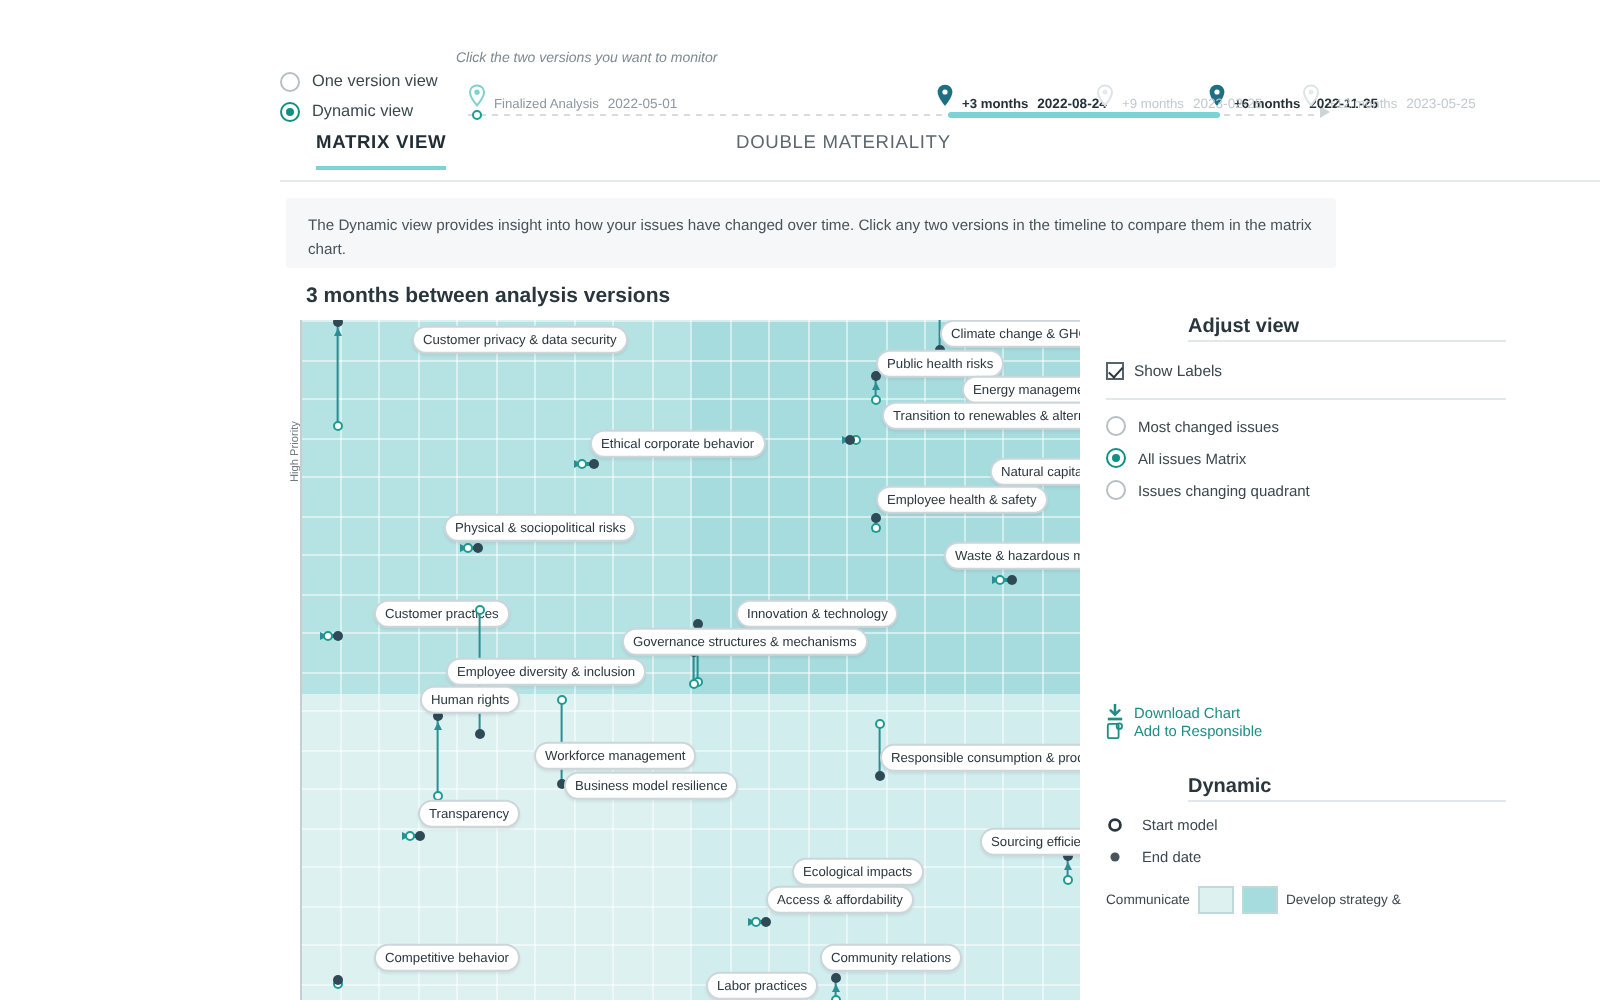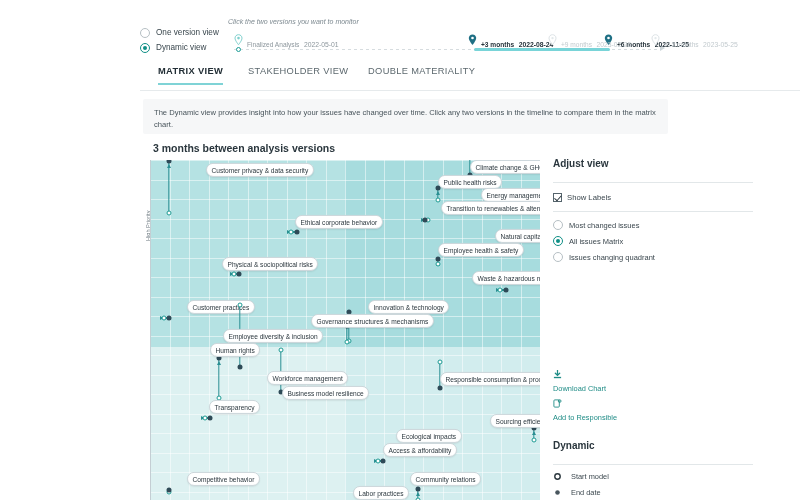--- a/index.html
+++ b/index.html
@@ -6,21 +6,21 @@
   body{
     width:800px;height:500px;overflow:hidden;
     background:#ffffff;
     font-family:"Liberation Sans", sans-serif;
     color:#2d3b42;
     -webkit-font-smoothing:antialiased;
   }
   .app{position:relative;width:800px;height:500px;}
 
   
-  .topbar{position:absolute;left:0;top:8px;width:753px;height:58px;background:#fff;}
+  .topbar{position:absolute;left:0;top:16px;width:753px;height:58px;background:#fff;}
   .viewmodes{position:absolute;left:140px;top:20px;width:100px;}
   .radio-row{display:flex;align-items:center;gap:6px;margin-bottom:5px;}
   .radio{width:10px;height:10px;border-radius:50%;border:1.3px solid #b6bfc4;background:#fff;
          box-sizing:border-box;flex:0 0 auto;position:relative;}
   .radio.on{border-color:#0f8f86;}
   .radio.on:after{content:"";position:absolute;left:2px;top:2px;width:4px;height:4px;border-radius:50%;
          background:#0f8f86;}
   .radio-row .lbl{font-size:8.2px;color:#3a474e;line-height:10px;}
 
   .tl-hint{position:absolute;left:228px;top:10px;font-size:7px;font-style:italic;color:#7d8990;}
@@ -82,31 +82,31 @@
       border-top:2.5px solid transparent;border-bottom:2.5px solid transparent;transform:translateY(-50%);}
   .arrow-u{position:absolute;width:0;height:0;border-bottom:4px solid #2a8f92;
       border-left:2.5px solid transparent;border-right:2.5px solid transparent;transform:translateX(-50%);}
 
   .ilabel{position:absolute;background:#fff;border:1px solid #ccd6da;border-radius:7px;
       font-size:6.6px;line-height:7px;padding:2.6px 4.5px;color:#2b373e;white-space:nowrap;
       box-shadow:0 1px 1.5px rgba(0,0,0,.07);transform:translate(-50%,-50%);}
 
   
   .panel{position:absolute;left:553px;top:158px;width:200px;}
-  .p-h{font-size:10px;font-weight:bold;color:#2a363d;padding-bottom:13px;border-bottom:1px solid #e2e7e9;}
+  .p-h{font-size:10px;font-weight:bold;color:#2a363d;padding-bottom:1px;border-bottom:1px solid #e2e7e9;margin-left:41px;}
   .chk-row{display:flex;align-items:center;gap:5px;margin-top:10px;}
   .chk{width:9px;height:9px;border:1.2px solid #55646c;box-sizing:border-box;background:#fff;position:relative;flex:0 0 auto;}
   .chk:after{content:"";position:absolute;left:1.6px;top:.4px;width:3.2px;height:5.6px;
      border:solid #2b373e;border-width:0 1.4px 1.4px 0;transform:rotate(42deg);}
   .chk-row .lbl{font-size:7.7px;color:#3b474e;}
   .hr{height:1px;background:#e2e7e9;margin:9px 0 8px 0;}
   .opt{display:flex;align-items:center;gap:6px;margin-bottom:6px;}
   .opt .lbl{font-size:7.5px;color:#3b474e;}
   .sec-gap{height:96px;}
-  .act{display:flex;align-items:flex-start;gap:5px;margin-top:6px;flex-direction:column;}
+  .act{display:flex;align-items:flex-start;gap:5px;}
   .act .lbl{font-size:7.4px;color:#1f8c86;}
   .leg{display:flex;align-items:center;gap:9px;margin-top:7px;}
   .leg .lbl{font-size:7.4px;color:#3b474e;}
   .leg .sym{width:9px;display:flex;justify-content:center;}
   .legbox{display:flex;align-items:center;gap:4px;margin-top:10px;font-size:6.8px;color:#3b474e;}
   .sw{width:16px;height:12px;border:1px solid #bfd8d9;}
   .sw.a{background:#ddf1f1;}
   .sw.b{background:#a7dcde;}
   svg{display:block;}
 </style>
@@ -199,21 +199,20 @@
           <span class="tl-t1">+12 months</span>
           <span class="tl-t2">2023-05-25</span>
         </span>
       </div>
 
     </div>
   </div>
 
   <div class="tabs">
     <div class="tab active" style="left:18px;text-align:right;">MATRIX VIEW</div>
-    <div class="tab" style="left:108px;">STAKEHOLDER VIEW</div>
     <div class="tab" style="left:228px;">DOUBLE MATERIALITY</div>
   </div>
 
   <div class="banner">
     <p>The Dynamic view provides insight into how your issues have changed over time. Click any two versions in the timeline to compare them in the matrix chart.</p>
   </div>
 
   <div class="chart-title">3 months between analysis versions</div>
   <div class="yaxis">
     <span>High Priority</span>

